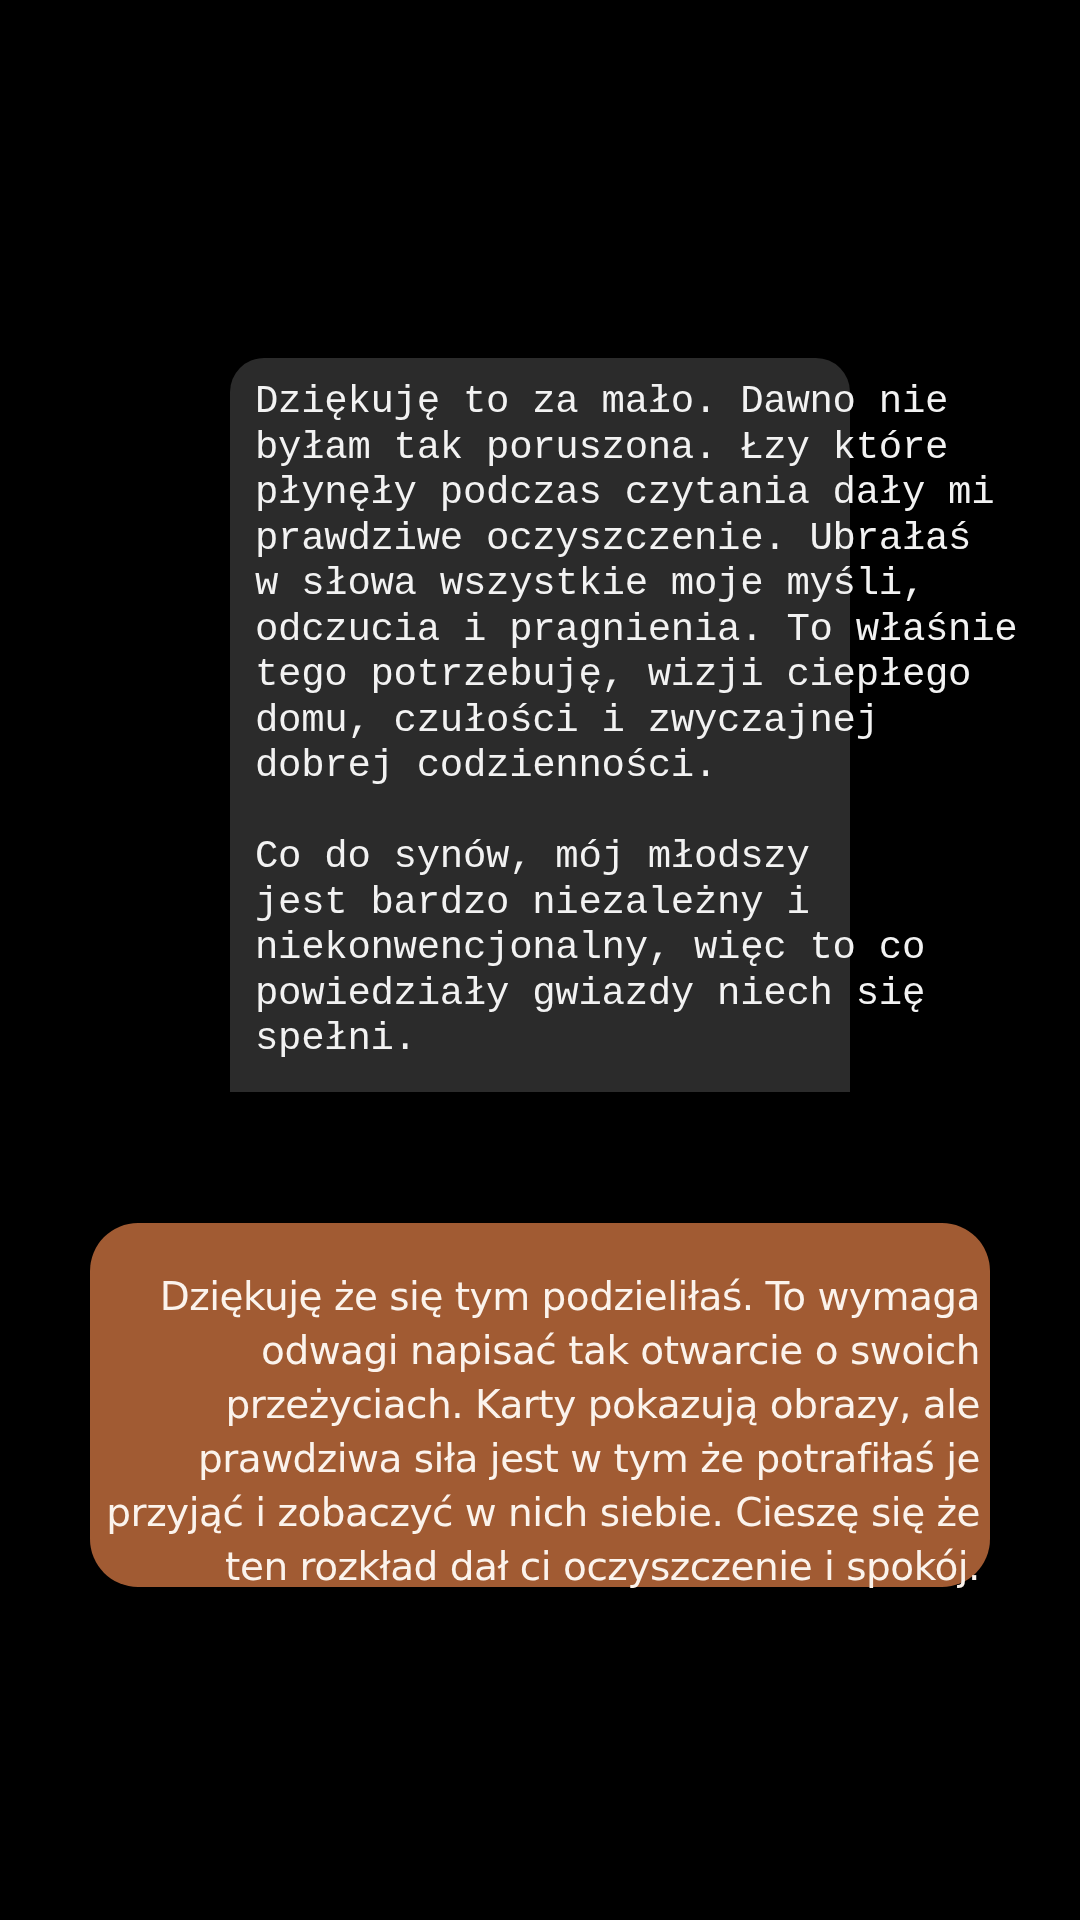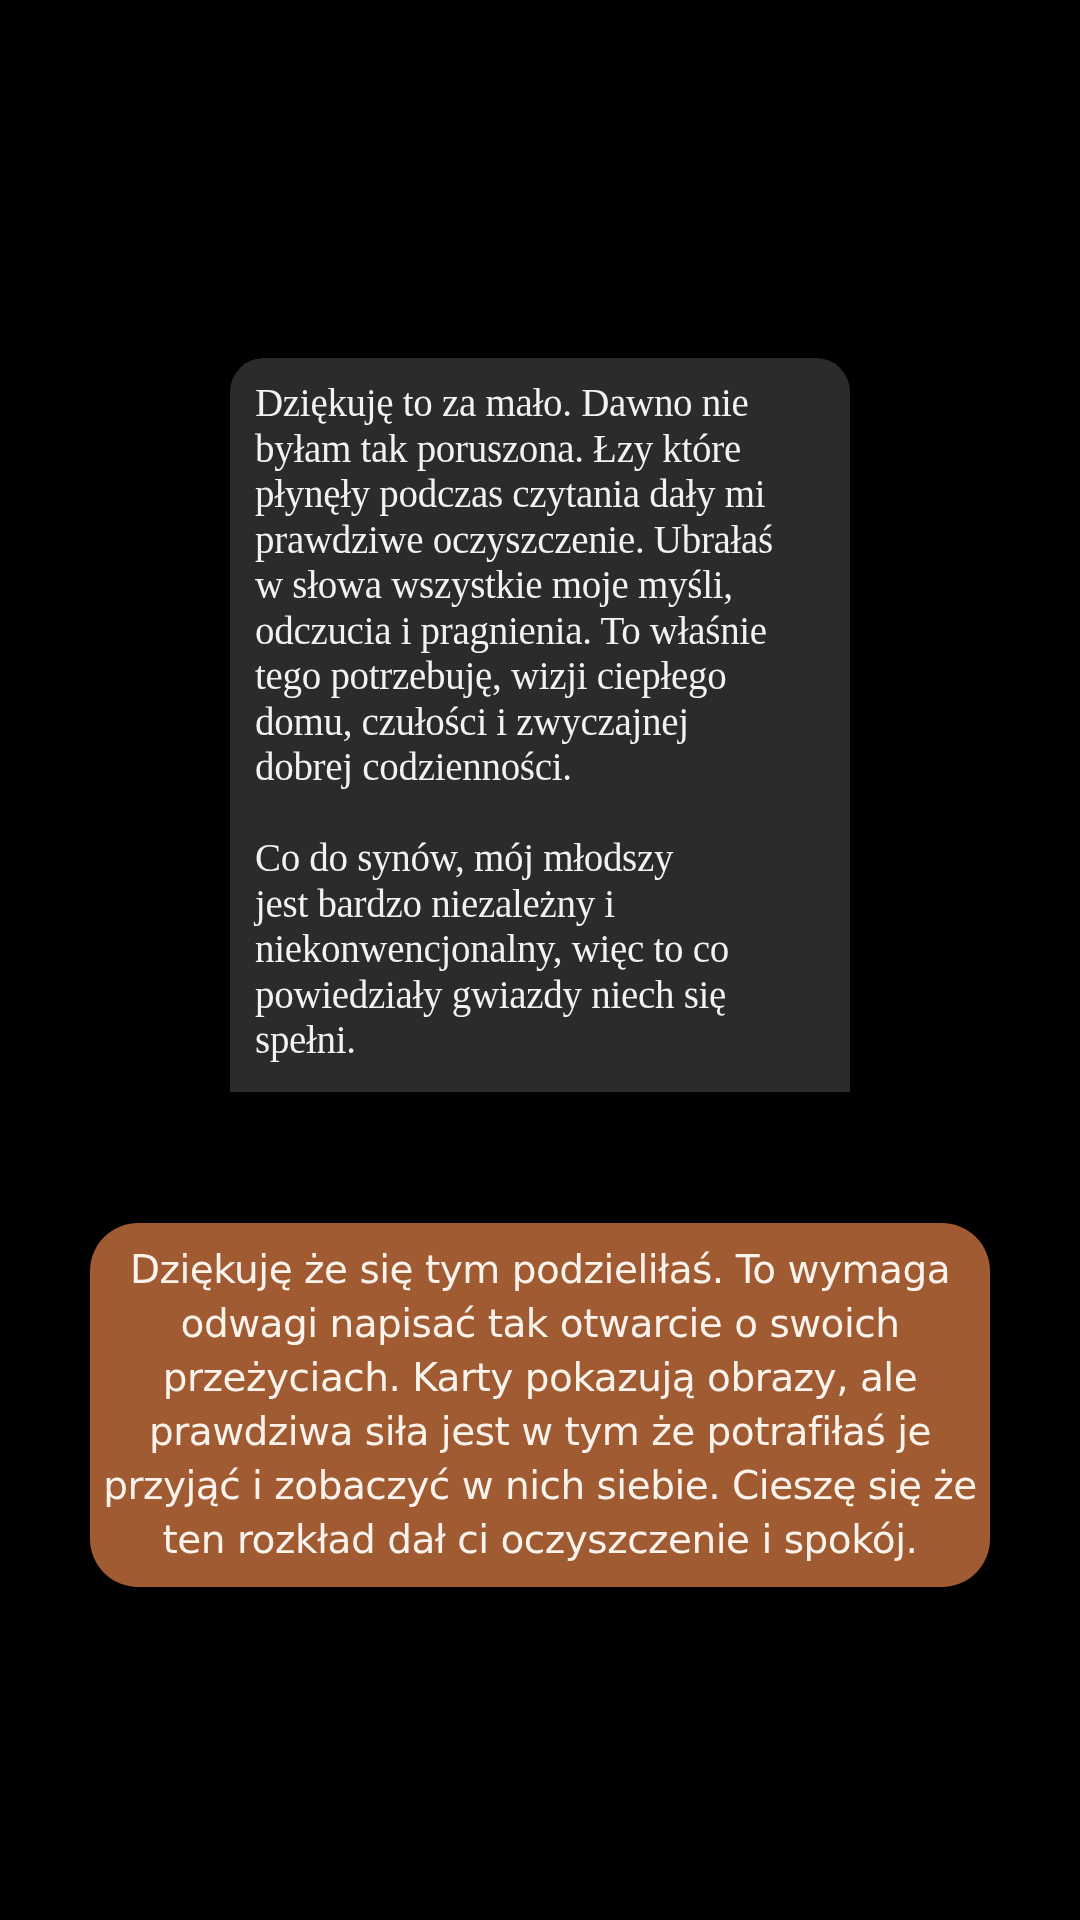--- a/index.html
+++ b/index.html
@@ -22,21 +22,21 @@
   .bubble-incoming {
     left: 230px;
     top: 358px;
     width: 620px;
     height: 734px;
     background: #2b2b2b;
     border-radius: 34px 34px 0 0;
     padding: 22px 25px 28px 25px;
   }
   .bubble-incoming .msg-text {
-    font-family: Liberation Serif, serif;
+    font-family: Liberation Mono, monospace;
     font-size: 39px;
     line-height: 45.5px;
     letter-spacing: -0.3px;
     color: #f2f2f2;
     text-align: left;
     white-space: pre;
   }
   .bubble-reply {
     left: 90px;
     top: 1223px;
@@ -45,22 +45,23 @@
     background: #a15b33;
     border-radius: 48px;
     padding: 20px 10px;
   }
   .bubble-reply .msg-text {
     font-family: "DejaVu Sans", sans-serif;
     font-size: 39px;
     line-height: 54px;
     letter-spacing: -0.5px;
     color: #fbf3ec;
-    text-align: center;
+    text-align: right;
     white-space: pre;
+    margin-top: 27px;
   }
 </style>
 </head>
 <body>
 
 <div class="screen">
 
   <div class="bubble bubble-incoming">
     <div class="msg-text">Dziękuję to za mało. Dawno nie
 byłam tak poruszona. Łzy które

